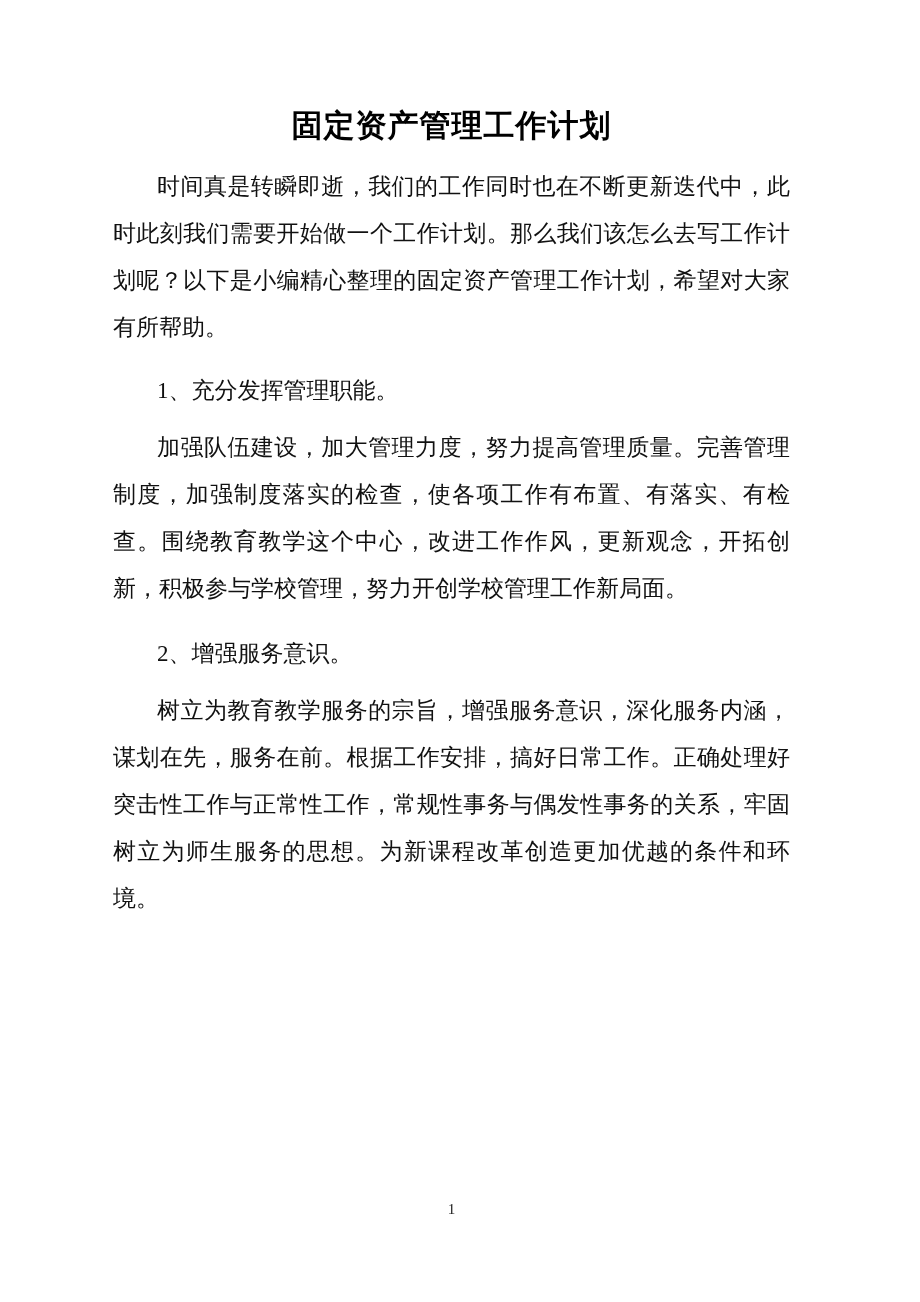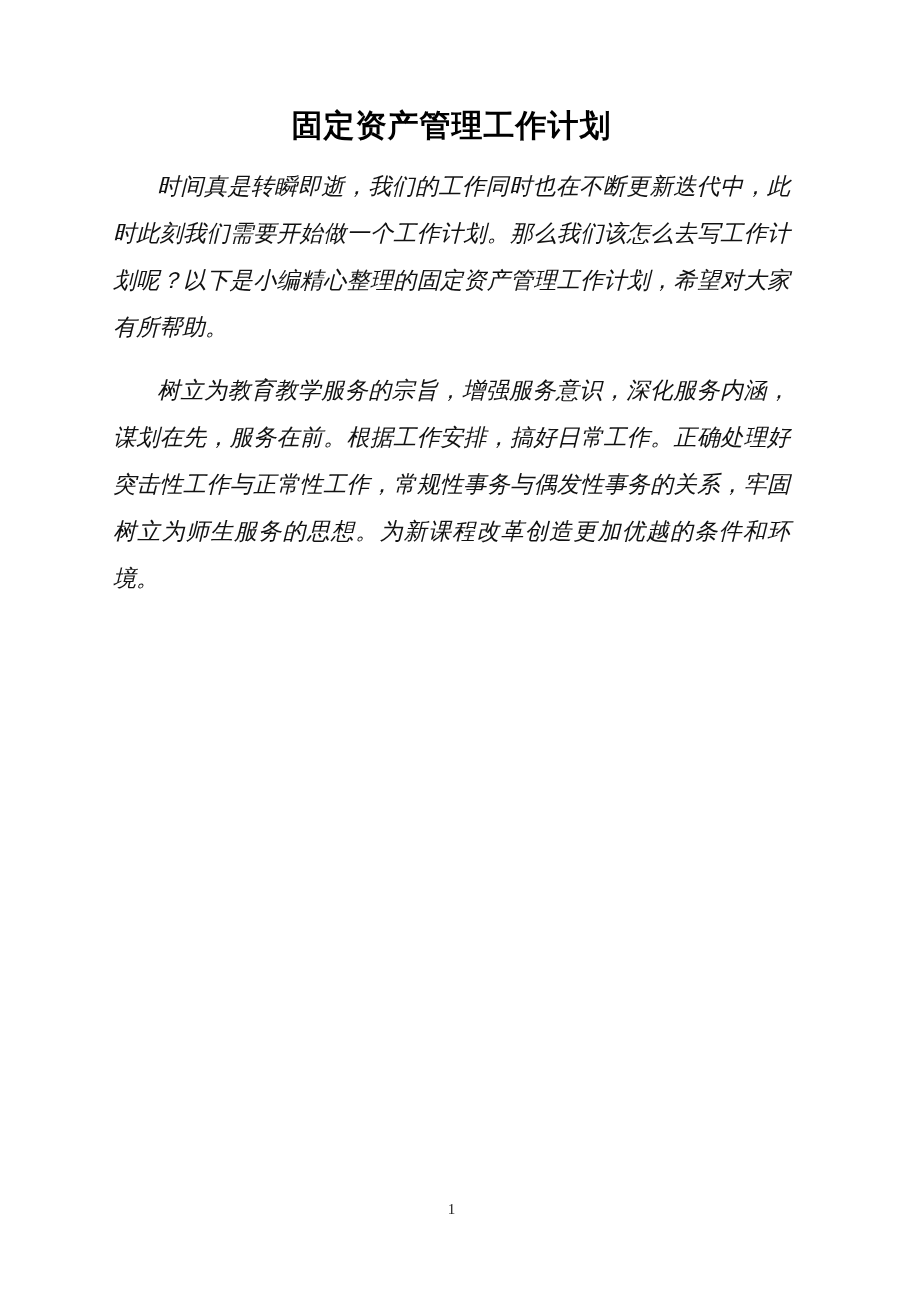--- a/index.html
+++ b/index.html
@@ -32,21 +32,20 @@
     margin: 0 0 19px 0;
   }
   .para {
     margin: 0;
     font-size: 23px;
     line-height: 47px;
     text-indent: 44px;
     text-align: justify;
     word-break: break-all;
     color: #111111;
-    font-style: italic;
   }
   .bold { font-weight: bold; color: #000000; }
   .mb9  { margin-bottom: 9px; }
   .mb10 { margin-bottom: 10px; }
   .mb16 { margin-bottom: 16px; }
   .mb18 { margin-bottom: 18px; }
   .mb23 { margin-bottom: 23px; }
   .footer {
     position: absolute;
     left: 113px;
@@ -64,21 +63,24 @@
 <div class="page">
   <div class="content">
 
     <h1 class="doc-title"><span>固定资产管理工作计划</span></h1>
 
     <p class="para mb16">时间真是转瞬即逝，我们的工作同时也在不断更新迭代中，此时此刻我们需要开始做一个工作计划。那么我们该怎么去写工作计划呢？以下是小编精心整理的固定资产管理工作计划，希望对大家有所帮助。</p>
 
 
 
 
+    <p class="para mb10">1、充分发挥管理职能。</p>
 
+    <p class="para mb18">加强队伍建设，加大管理力度，努力提高管理质量。完善管理制度，加强制度落实的检查，使各项工作有布置、有落实、有检查。围绕教育教学这个中心，改进工作作风，更新观念，开拓创新，积极参与学校管理，努力开创学校管理工作新局面。</p>
 
+    <p class="para mb10">2、增强服务意识。</p>
 
     <p class="para">树立为教育教学服务的宗旨，增强服务意识，深化服务内涵，谋划在先，服务在前。根据工作安排，搞好日常工作。正确处理好突击性工作与正常性工作，常规性事务与偶发性事务的关系，牢固树立为师生服务的思想。为新课程改革创造更加优越的条件和环境。</p>
 
   </div>
 
   <div class="footer">1</div>
 </div>
 
 </body></html>

